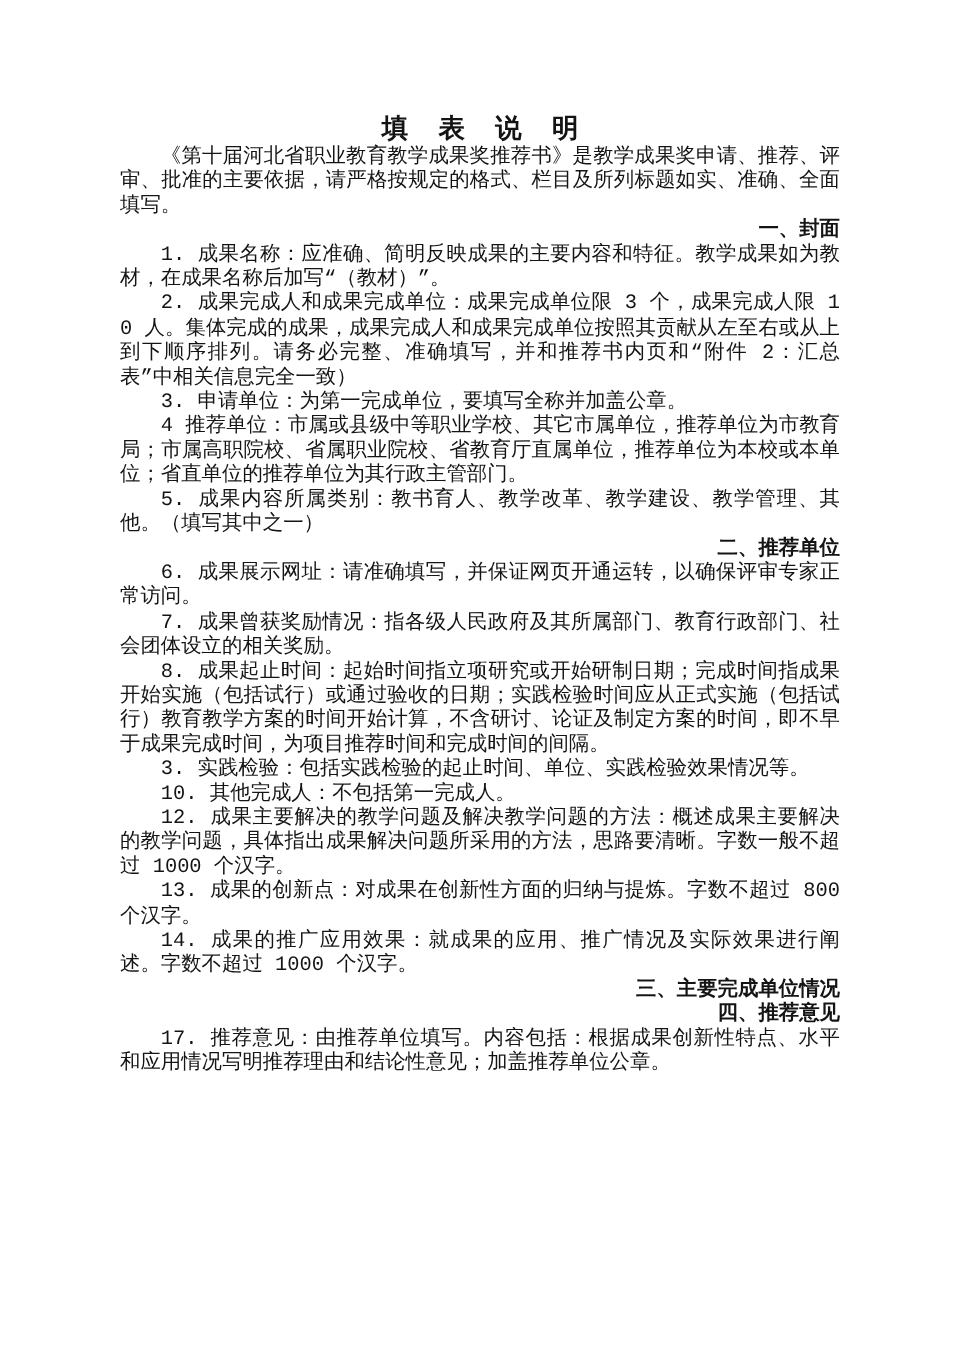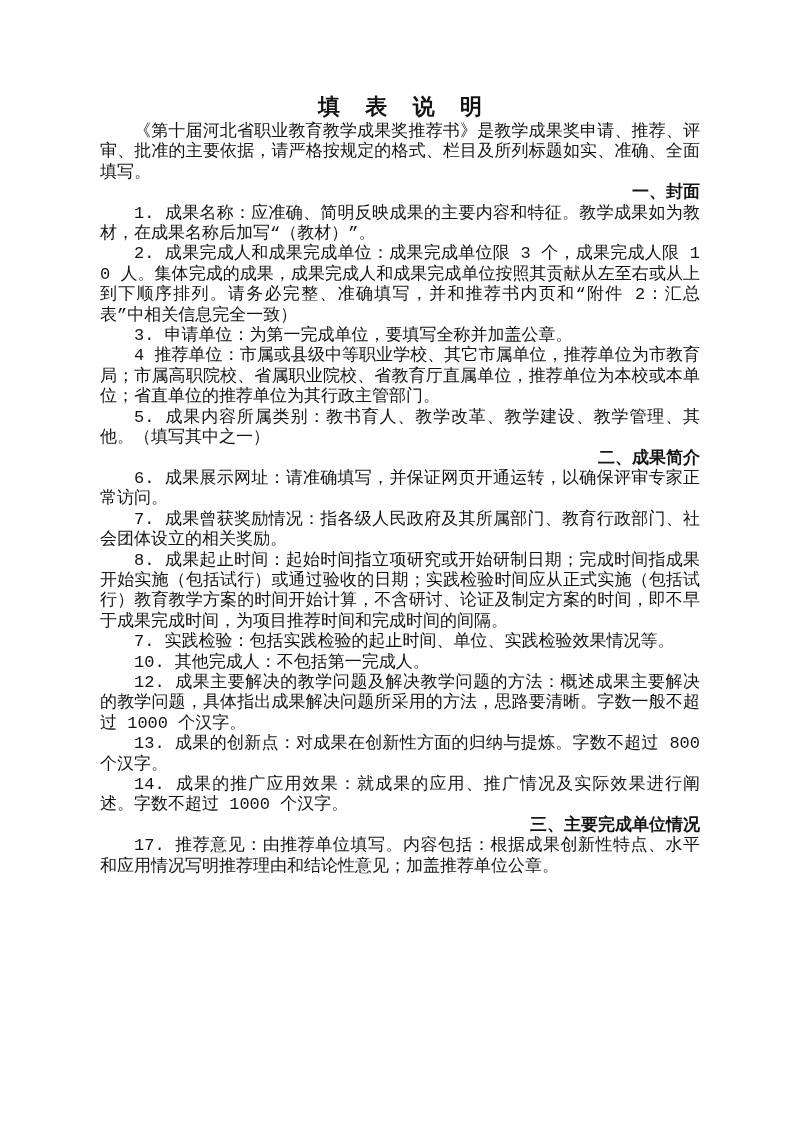--- a/index.html
+++ b/index.html
@@ -51,25 +51,26 @@
 <div class="page">
   <h1 class="doc-title">填 表 说 明</h1>
   <div class="doc-body">
       <p class="para">《第十届河北省职业教育教学成果奖推荐书》是教学成果奖申请、推荐、评审、批准的主要依据，请严格按规定的格式、栏目及所列标题如实、准确、全面填写。</p>
       <p class="heading">一、封面</p>
       <p class="para">1. 成果名称：应准确、简明反映成果的主要内容和特征。教学成果如为教材，在成果名称后加写“（教材）”。</p>
       <p class="para">2. 成果完成人和成果完成单位：成果完成单位限 3 个，成果完成人限 10 人。集体完成的成果，成果完成人和成果完成单位按照其贡献从左至右或从上到下顺序排列。请务必完整、准确填写，并和推荐书内页和“附件 2：汇总表”中相关信息完全一致）</p>
       <p class="para">3. 申请单位：为第一完成单位，要填写全称并加盖公章。</p>
       <p class="para">4 推荐单位：市属或县级中等职业学校、其它市属单位，推荐单位为市教育局；市属高职院校、省属职业院校、省教育厅直属单位，推荐单位为本校或本单位；省直单位的推荐单位为其行政主管部门。</p>
       <p class="para">5. 成果内容所属类别：教书育人、教学改革、教学建设、教学管理、其他。（填写其中之一）</p>
-      <p class="heading">二、成果简介</p>
+      <p class="heading">二、推荐单位</p>
       <p class="para">6. 成果展示网址：请准确填写，并保证网页开通运转，以确保评审专家正常访问。</p>
       <p class="para">7. 成果曾获奖励情况：指各级人民政府及其所属部门、教育行政部门、社会团体设立的相关奖励。</p>
       <p class="para">8. 成果起止时间：起始时间指立项研究或开始研制日期；完成时间指成果开始实施（包括试行）或通过验收的日期；实践检验时间应从正式实施（包括试行）教育教学方案的时间开始计算，不含研讨、论证及制定方案的时间，即不早于成果完成时间，为项目推荐时间和完成时间的间隔。</p>
-      <p class="para">7. 实践检验：包括实践检验的起止时间、单位、实践检验效果情况等。</p>
+      <p class="para">3. 实践检验：包括实践检验的起止时间、单位、实践检验效果情况等。</p>
       <p class="para">10. 其他完成人：不包括第一完成人。</p>
       <p class="para">12. 成果主要解决的教学问题及解决教学问题的方法：概述成果主要解决的教学问题，具体指出成果解决问题所采用的方法，思路要清晰。字数一般不超过 1000 个汉字。</p>
       <p class="para">13. 成果的创新点：对成果在创新性方面的归纳与提炼。字数不超过 800 个汉字。</p>
       <p class="para">14. 成果的推广应用效果：就成果的应用、推广情况及实际效果进行阐述。字数不超过 1000 个汉字。</p>
       <p class="heading">三、主要完成单位情况</p>
+      <p class="heading">四、推荐意见</p>
       <p class="para">17. 推荐意见：由推荐单位填写。内容包括：根据成果创新性特点、水平和应用情况写明推荐理由和结论性意见；加盖推荐单位公章。</p>
     </div>
 </div>
 
 </body></html>

